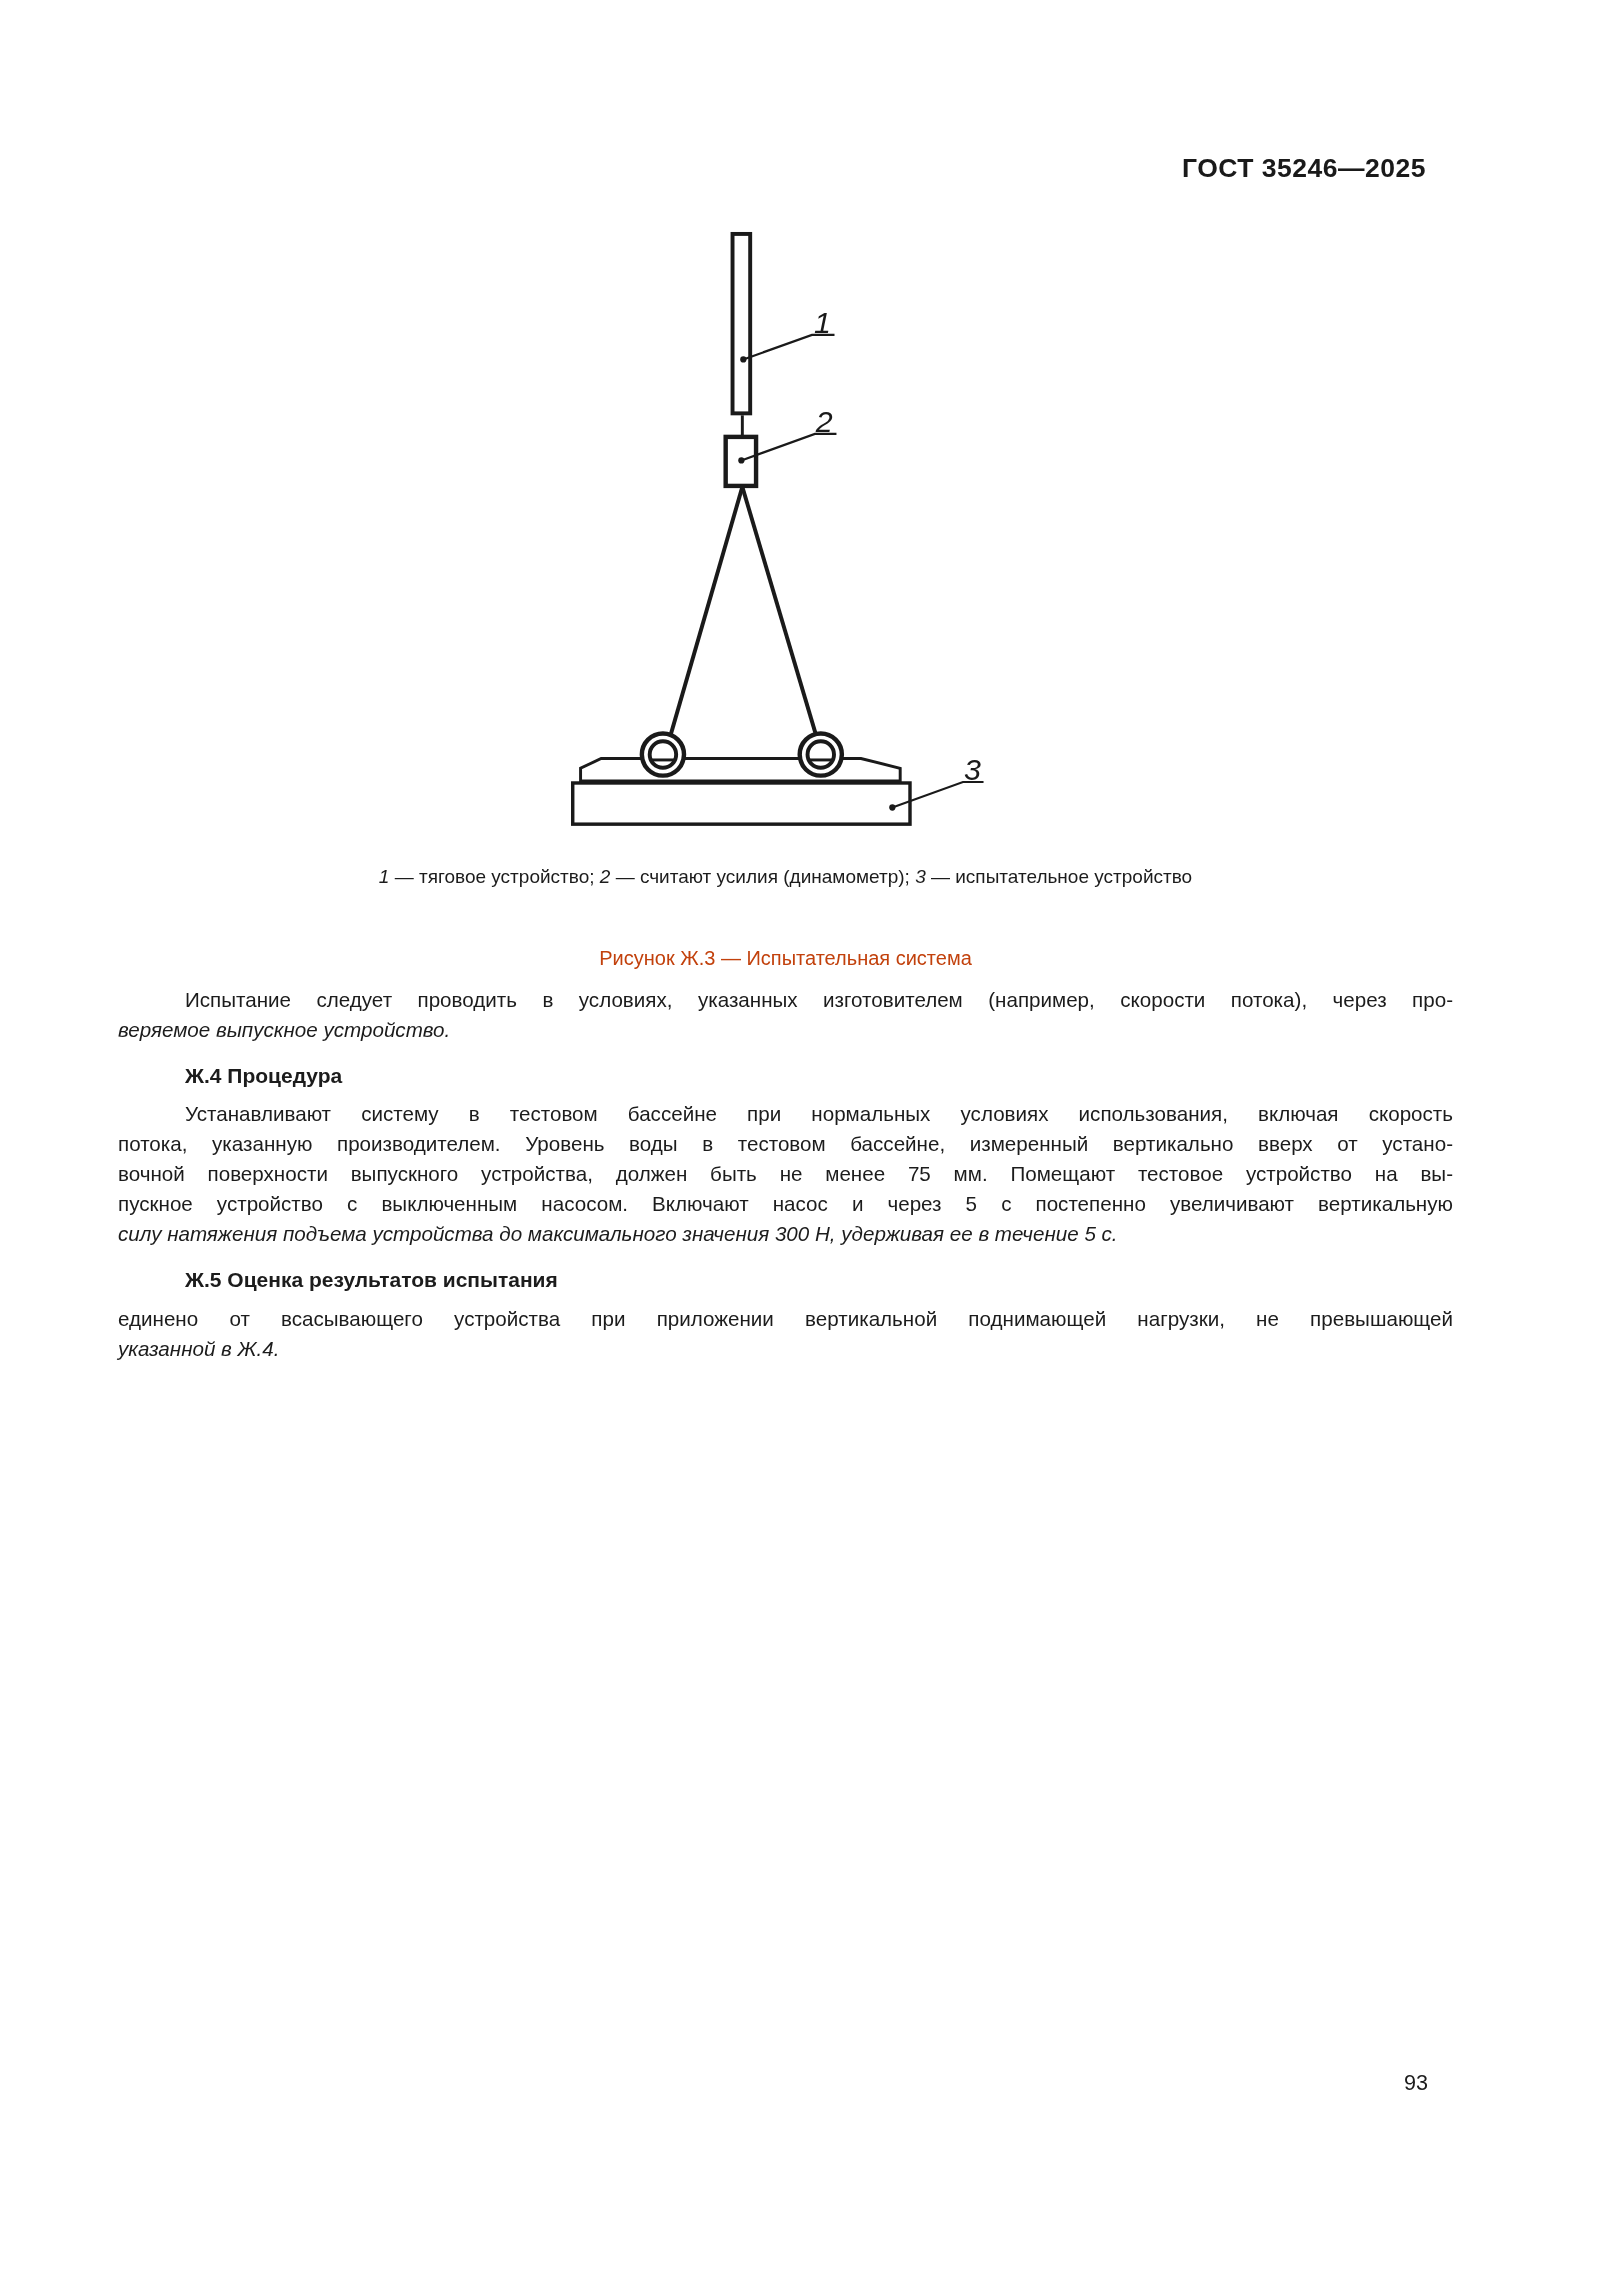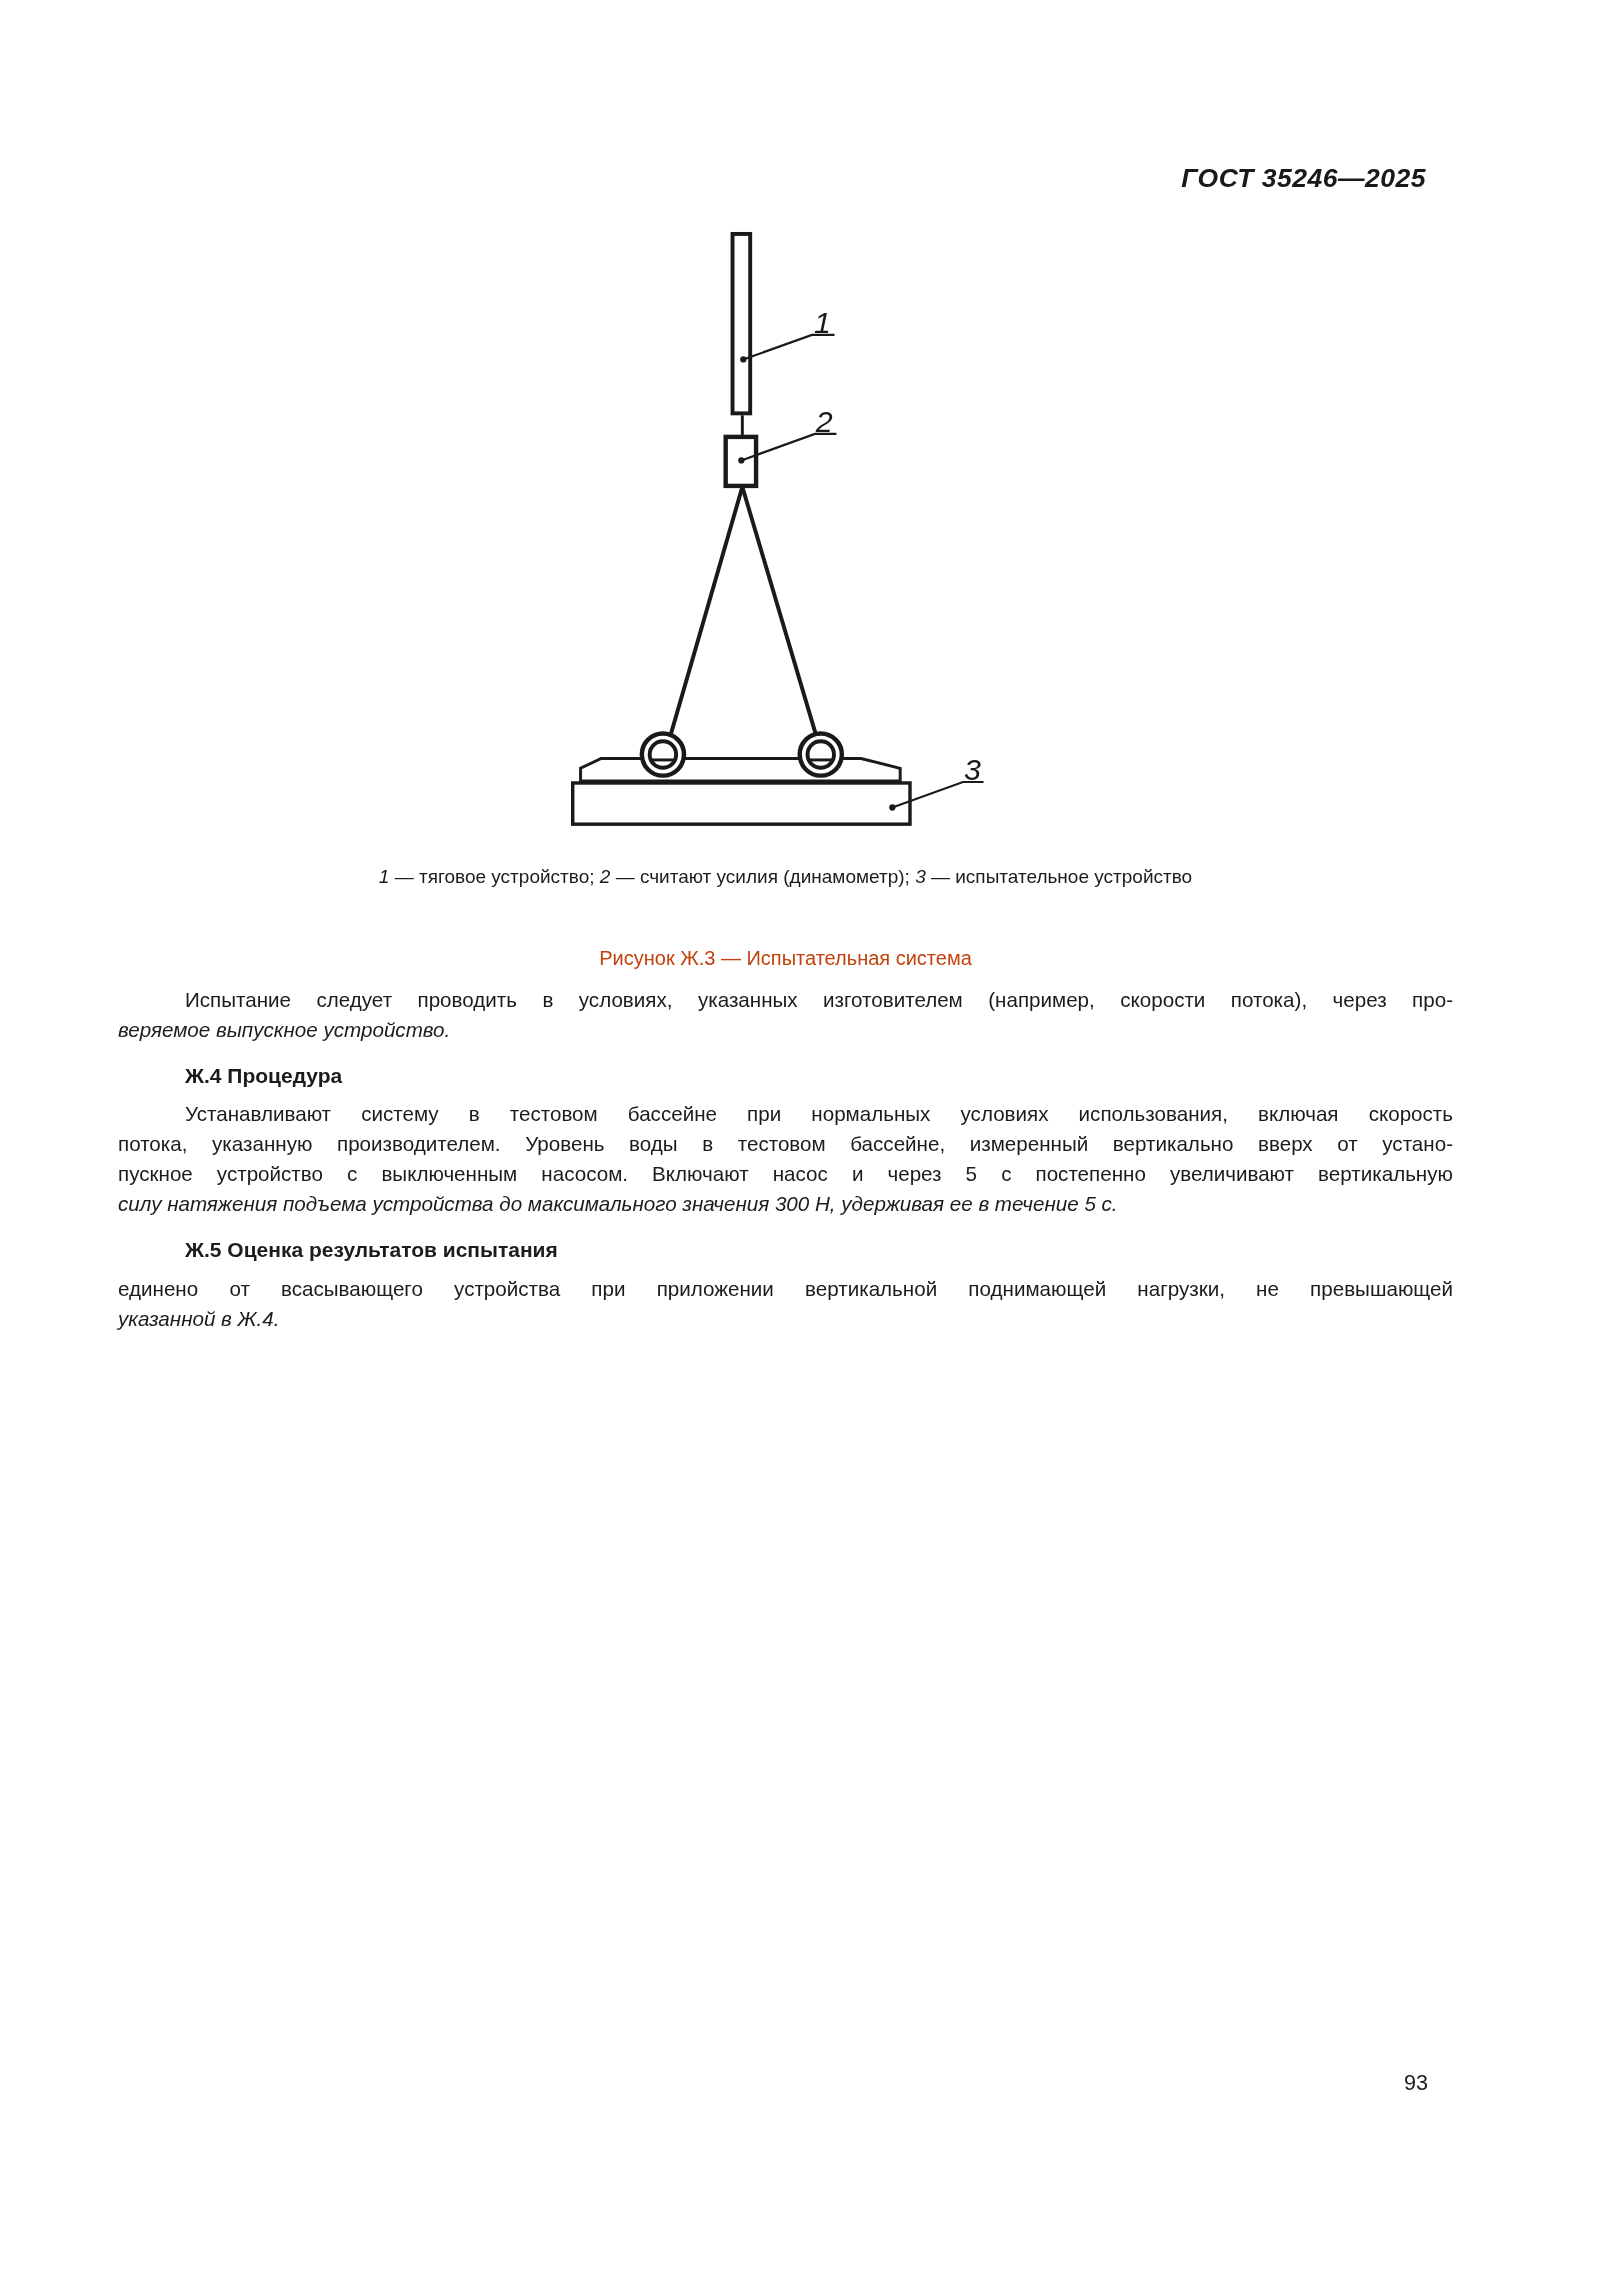--- a/index.html
+++ b/index.html
@@ -12,28 +12,27 @@
     width: 1621px;
     height: 2293px;
     margin: 0 auto;
     background: #ffffff;
     font-family: "Liberation Sans", sans-serif;
     color: #1c1c1c;
     overflow: hidden;
   }
   .running-head {
     position: absolute;
-    top: 163px;
+    top: 153px;
     right: 195px;
     font-size: 26.5px;
     font-weight: bold;
     letter-spacing: 0.5px;
     color: #1a1a1a;
     white-space: nowrap;
-    font-style: italic;
   }
   .figure-svg {
     position: absolute;
     left: 559px;
     top: 225px;
     width: 451px;
     height: 613px;
   }
   .figure-svg .ln { stroke: #1a1a1a; fill: none; }
   .figure-svg .shape { stroke: #1a1a1a; fill: #ffffff; }
@@ -142,20 +141,21 @@
   <div class="fig-title">Рисунок Ж.3 — Испытательная система</div>
 
   <div class="content">
 
     <div class="tline indent">Испытание следует проводить в условиях, указанных изготовителем (например, скорости потока), через про-</div>
     <div class="tline last">веряемое выпускное устройство.</div>
 
     <div class="sec-heading">Ж.4 Процедура</div>
     <div class="tline indent">Устанавливают систему в тестовом бассейне при нормальных условиях использования, включая скорость</div>
     <div class="tline">потока, указанную производителем. Уровень воды в тестовом бассейне, измеренный вертикально вверх от устано-</div>
+    <div class="tline">вочной поверхности выпускного устройства, должен быть не менее 75 мм. Помещают тестовое устройство на вы-</div>
     <div class="tline">пускное устройство с выключенным насосом. Включают насос и через 5 с постепенно увеличивают вертикальную</div>
     <div class="tline last">силу натяжения подъема устройства до максимального значения 300 Н, удерживая ее в течение 5 с.</div>
 
     <div class="sec-heading">Ж.5 Оценка результатов испытания</div>
     <div class="tline">единено от всасывающего устройства при приложении вертикальной поднимающей нагрузки, не превышающей</div>
     <div class="tline last">указанной в Ж.4.</div>
 
   </div>
 
   <div class="page-number">93</div>

